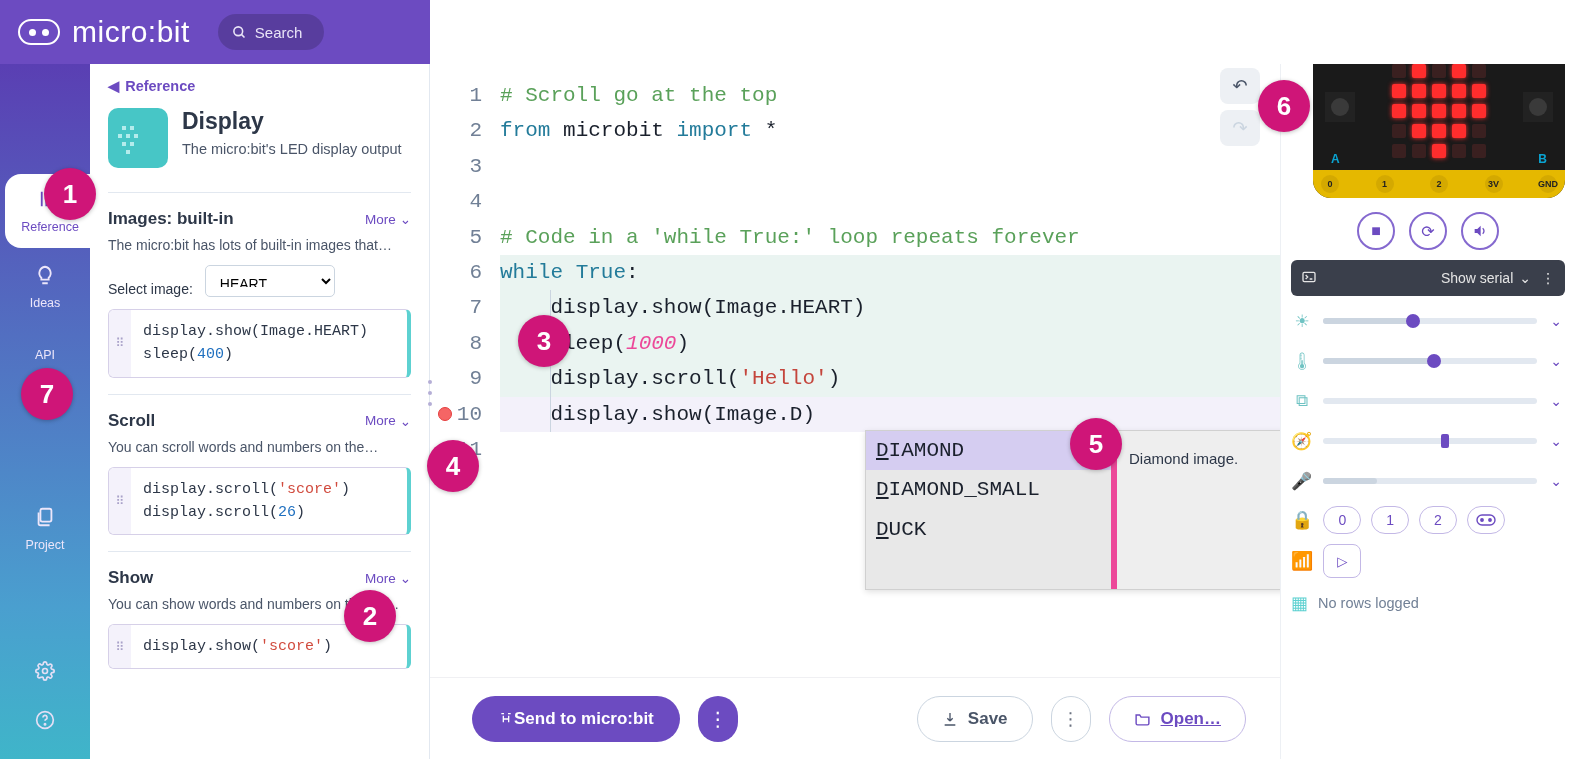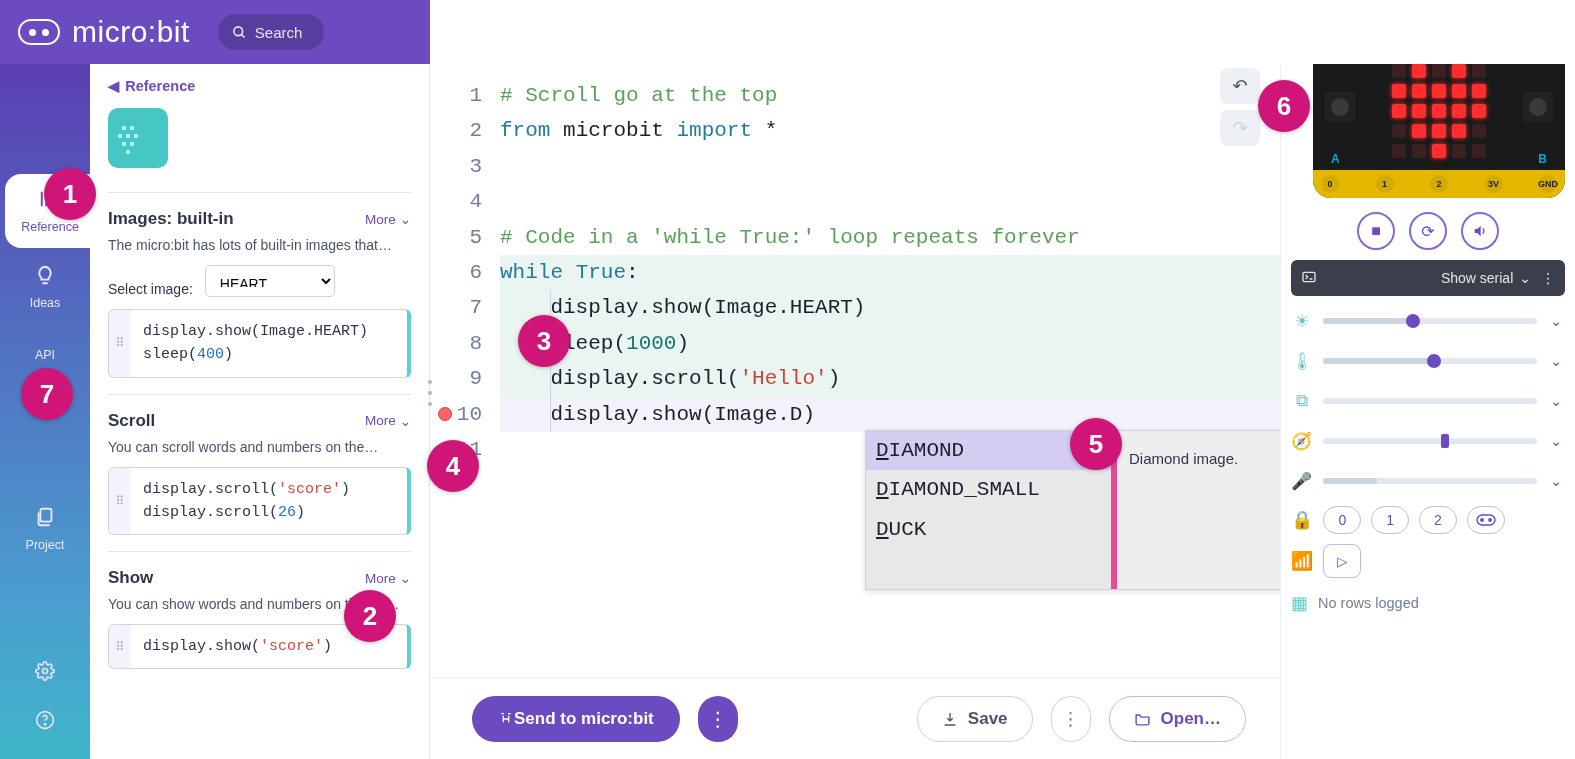--- a/index.html
+++ b/index.html
@@ -64,37 +64,37 @@
   .err-dot { position:absolute; left:8px; width:14px; height:14px; background:#f56565; border:1px solid #e53e3e; border-radius:50%; top:calc(9 * 35.4px + 10px);}
   .code-body { flex:1; position:relative;}
   .code-line { height:35.4px; white-space:pre;}
   .hl-block { position:absolute; left:0; right:0; top:calc(5*35.4px); height:calc(5*35.4px); background:#eaf4f1; z-index:-1;}
   .hl-line  { position:absolute; left:0; right:0; top:calc(9*35.4px); height:35.4px; background:#f3f1fa; z-index:-1;}
   .indent-guide { position:absolute; left:50px; top:calc(6*35.4px); width:1px; height:calc(4*35.4px); background:#cbd5e0; z-index:-1;}
   .tk-com { color:#5aa15a;}
   .tk-kw  { color:#237b9a; font-weight:500;}
   .tk-bool{ color:#237b9a;}
   .tk-str { color:#c4453c;}
-  .tk-num { color:#0f766e;}
+  .tk-num { color:#ec4899;font-style:italic;}
   .undo-group { position:absolute; right:20px; top:68px; display:flex; flex-direction:column; gap:6px;}
   .undo-group button { width:40px; height:36px; border:none; background:#edf0f4; border-radius:8px; font-size:18px; color:#4a5568; cursor:pointer;}
   .undo-group button:disabled { color:#cbd5e0;}
   
   .autocomplete { position:absolute; left:435px; top:calc(10*35.4px + 4px); width:546px; min-height:160px; background:#e8e8e8; border:1px solid #d0d0d0; display:flex; box-shadow:0 2px 6px rgba(0,0,0,.12); z-index:20; font-family:inherit; font-size:21px;}
   .ac-list { width:245px; background:#e8e8e8;}
   .ac-item { padding:2px 10px; cursor:pointer;}
   .ac-item.sel { background:#d5cdf1;}
   .ac-item u { text-decoration:underline;}
   .ac-doc { flex:1; background:#eeeeee; border-left:6px solid #ec4899; padding:10px 12px; font-family:-apple-system,sans-serif; font-size:15px; color:#2d3748;}
 
   .ed-footer { height:82px; display:flex; align-items:center; padding:0 34px 0 42px; gap:18px; border-top:1px solid #f0f0f3;}
   .btn-primary { background:#6c4bc1; color:#fff; border:none; height:46px; border-radius:23px; padding:0 26px; font-size:17px; font-weight:600; display:flex; align-items:center; cursor:pointer;}
   .btn-icon-split { background:#6c4bc1; color:#fff; border:none; height:46px; width:40px; border-radius:23px; font-size:20px; cursor:pointer;}
   .btn-outline { background:#fff; border:1.5px solid #cbd5e0; height:46px; border-radius:23px; padding:0 24px; font-size:17px; font-weight:600; color:#4a5568; display:flex; align-items:center; gap:10px; cursor:pointer;}
-  .btn-outline.open { color:#6c4bc1; border-color:#c3b8e6;}
+  .btn-outline.open { color:#6c4bc1; border-color:#c3b8e6;text-decoration:underline;}
   .spacer { flex:1;}
   .mini-split { width:40px; height:46px; border:1.5px solid #cbd5e0; border-radius:23px; background:#fff; font-size:18px; color:#6b7280; cursor:pointer;}
 
   
   .sim-col { padding:8px 10px 0; display:flex; flex-direction:column; gap:10px; border-left:1px solid #edf0f4; position:relative; background:#fff;}
   .sim-expand { position:absolute; left:-2px; top:20px; width:26px; height:26px; border:none; background:transparent; color:#6c4bc1; font-size:18px; cursor:pointer;}
   .microbit { width:252px; height:190px; border-radius:18px; position:relative; align-self:flex-end; background:#1a1a1a; overflow:hidden;}
   .mb-corner { position:absolute; width:40px; height:40px; top:-12px;}
   .mb-corner.l { left:-6px; background:#0aa4d2; transform:skewX(-25deg);}
   .mb-corner.r { right:-6px; background:#0aa4d2; transform:skewX(25deg);}
@@ -228,20 +228,24 @@
                 <rect x="3" y="1" width="1" height="1"></rect>
                 <rect x="0" y="3" width="1" height="1"></rect>
                 <rect x="2" y="3" width="1" height="1"></rect>
                 <rect x="4" y="3" width="1" height="1"></rect>
                 <rect x="1" y="5" width="1" height="1"></rect>
                 <rect x="3" y="5" width="1" height="1"></rect>
                 <rect x="2" y="7" width="1" height="1"></rect>
               </g>
             </svg>
         </div>
+        <div>
+          <div class="topic-title">Display</div>
+          <div class="topic-sub">The micro:bit's LED display output</div>
+        </div>
       </div>
 
       <div class="sec">
         <div class="sec-head">
           <div class="sec-title">Images: built-in</div>
           <button class="sec-more">
               <span>More</span> 
               <span>⌄</span>
             </button>
         </div>

